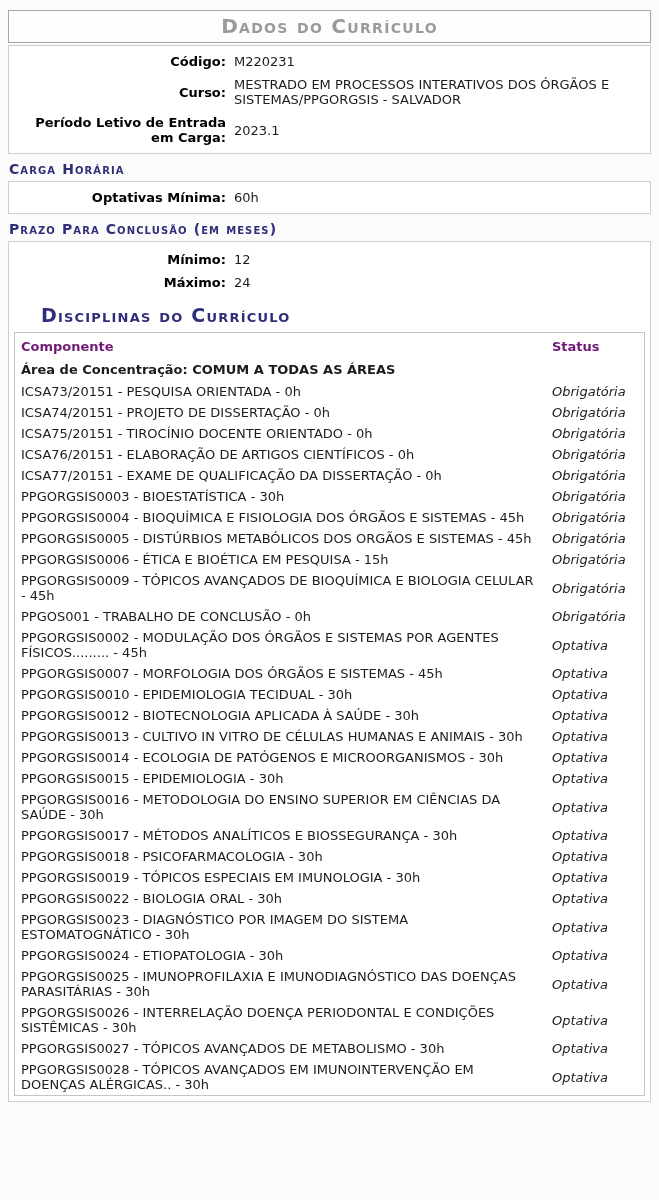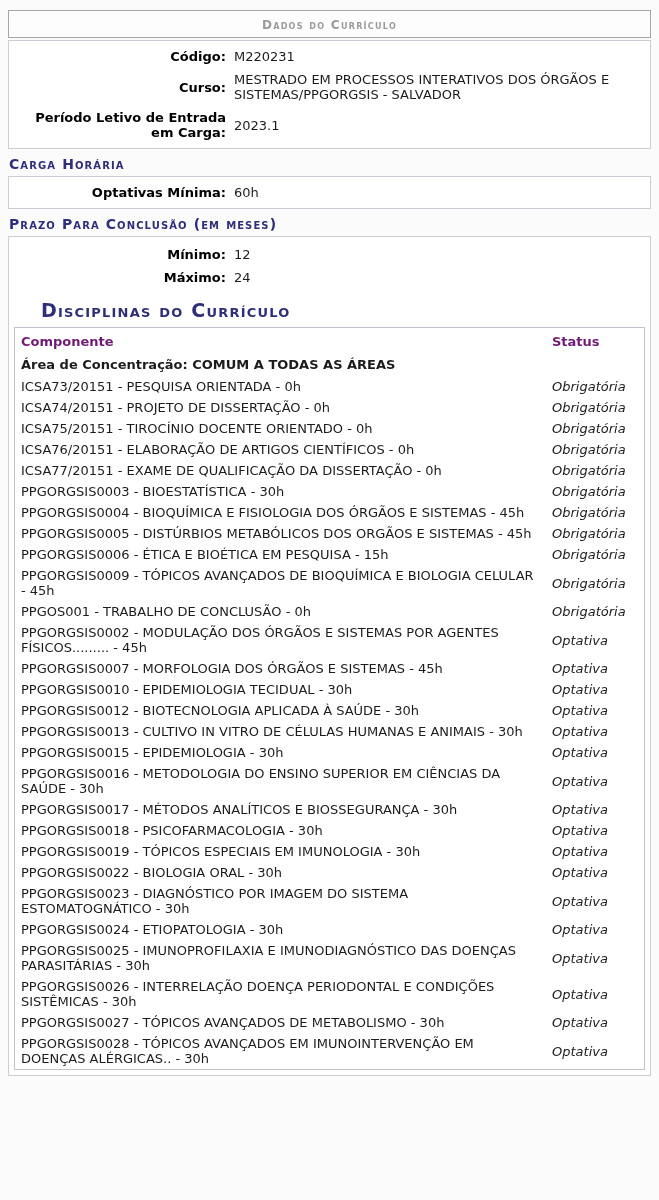--- a/index.html
+++ b/index.html
@@ -19,21 +19,21 @@
     background: #fdfdfd;
     text-align: center;
     padding: 3px 0 4px 0;
     margin-bottom: 2px;
   }
   .caption-box .caption-text {
     color: #9a9a9a;
     font-weight: bold;
     font-variant: small-caps;
     letter-spacing: 1.3px;
-    font-size: 12px;
+    font-size: 20px;
   }
   .box {
     border: 1px solid #cdcdd6;
     background: #ffffff;
     padding: 4px 2px;
     margin-bottom: 2px;
   }
   table.fields {
     width: 100%;
     border-collapse: collapse;
@@ -245,20 +245,24 @@
   <tr>
     <td>PPGORGSIS0012 - BIOTECNOLOGIA APLICADA À SAÚDE - 30h</td>
     <td class="status">Optativa</td>
   </tr>
 
   <tr>
     <td>PPGORGSIS0013 - CULTIVO IN VITRO DE CÉLULAS HUMANAS E ANIMAIS - 30h</td>
     <td class="status">Optativa</td>
   </tr>
 
+  <tr>
+    <td>PPGORGSIS0014 - ECOLOGIA DE PATÓGENOS E MICROORGANISMOS - 30h</td>
+    <td class="status">Optativa</td>
+  </tr>
 
   <tr>
     <td>PPGORGSIS0015 - EPIDEMIOLOGIA - 30h</td>
     <td class="status">Optativa</td>
   </tr>
 
   <tr>
     <td>PPGORGSIS0016 - METODOLOGIA DO ENSINO SUPERIOR EM CIÊNCIAS DA SAÚDE - 30h</td>
     <td class="status">Optativa</td>
   </tr>

